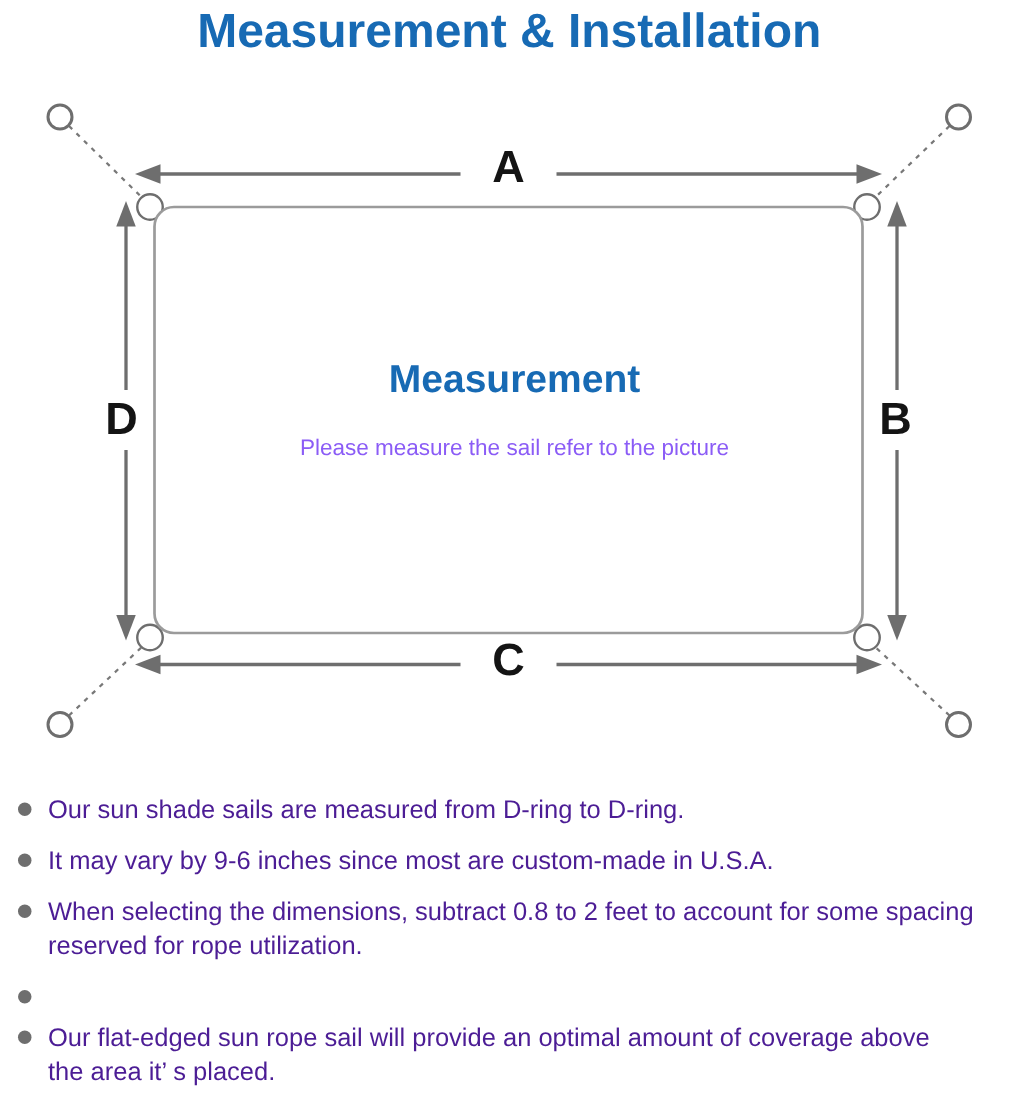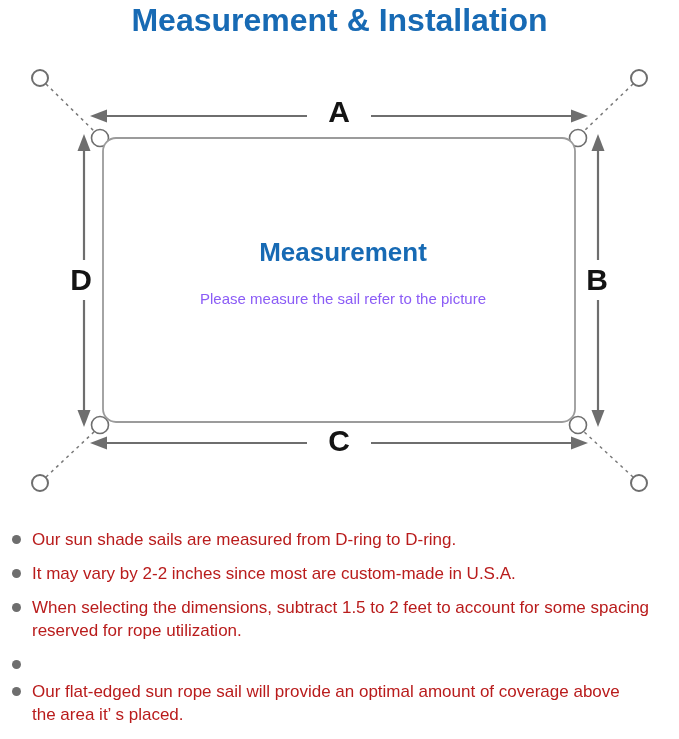--- a/index.html
+++ b/index.html
@@ -49,21 +49,21 @@
     color:#8b5cf6;
   }
   .bullets{
     position:absolute;
     top:528px;left:10px;right:6px;
   }
   .bullet-item{
     display:flex;
     align-items:flex-start;
     margin-bottom:11px;
-    color:#b91c1c;
+    color:#4c1d95;
     font-size:17px;
     line-height:23px;
   }
   .bullet-dot{
     flex:0 0 auto;
     width:9px;height:9px;
     border-radius:50%;
     background:#6e6e6e;
     margin:7px 11px 0 2px;
   }
@@ -139,25 +139,25 @@
     </div>
   </div>
 
   <div class="bullets">
     <div class="bullet-item">
       <span class="bullet-dot"></span>
       <span class="bullet-text">Our sun shade sails are measured from D-ring to D-ring.</span>
     </div>
     <div class="bullet-item">
       <span class="bullet-dot"></span>
-      <span class="bullet-text">It may vary by 2-2 inches since most are custom-made in U.S.A.</span>
+      <span class="bullet-text">It may vary by 9-6 inches since most are custom-made in U.S.A.</span>
     </div>
     <div class="bullet-item">
       <span class="bullet-dot"></span>
-      <span class="bullet-text">When selecting the dimensions, subtract 1.5 to 2 feet to account for some spacing
+      <span class="bullet-text">When selecting the dimensions, subtract 0.8 to 2 feet to account for some spacing
 reserved for rope utilization.</span>
     </div>
     <div class="bullet-item">
       <span class="bullet-dot"></span>
     </div>
     <div class="bullet-item">
       <span class="bullet-dot"></span>
       <span class="bullet-text">Our flat-edged sun rope sail will provide an optimal amount of coverage above
 the area it’ s placed.</span>
     </div>

